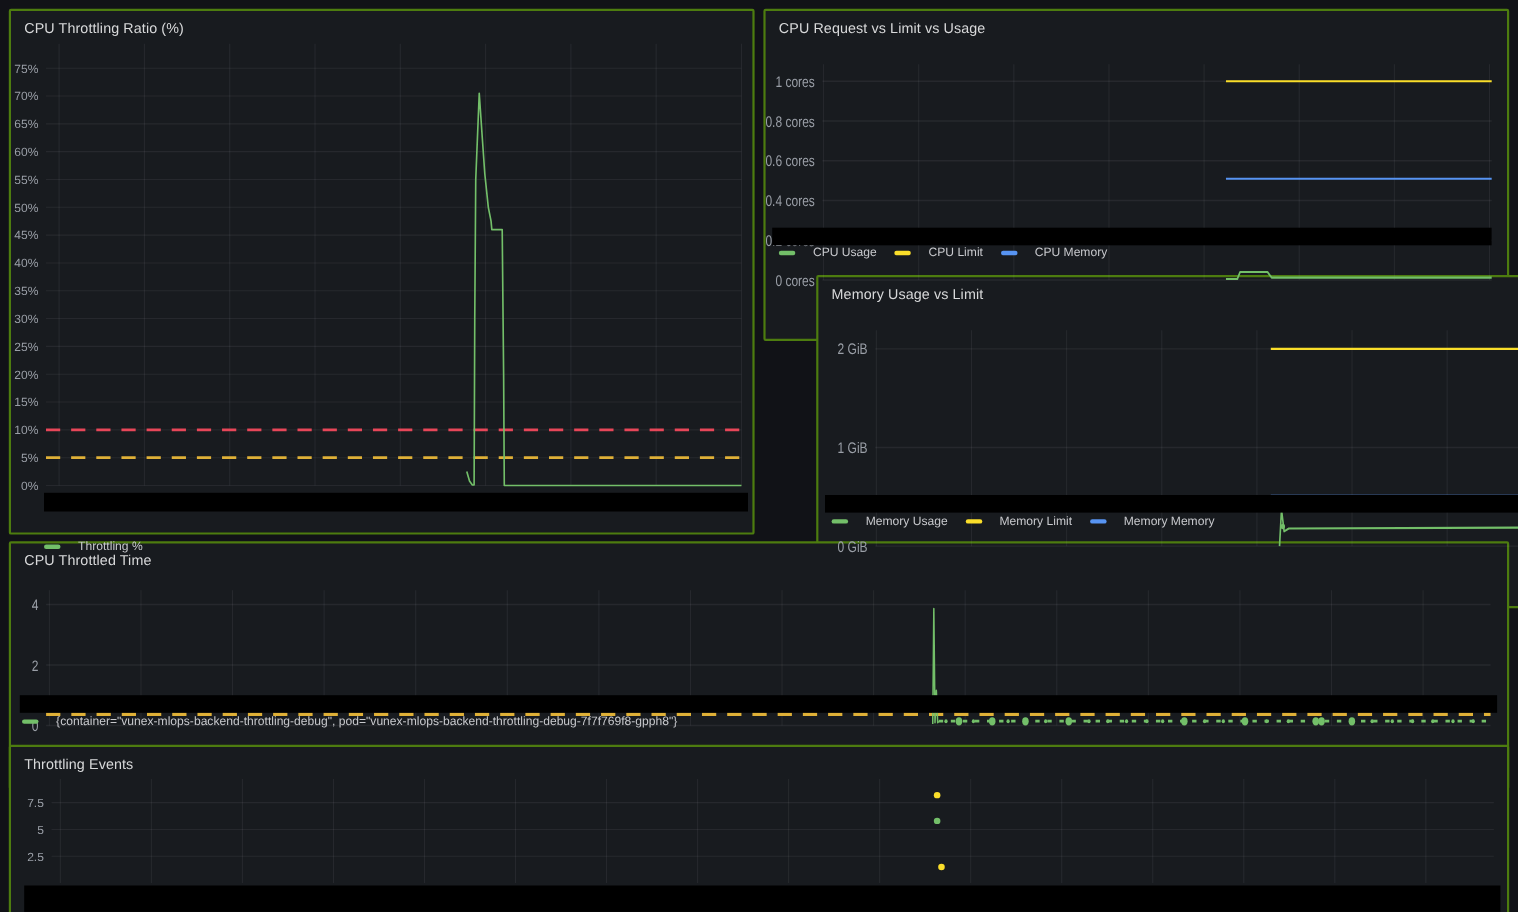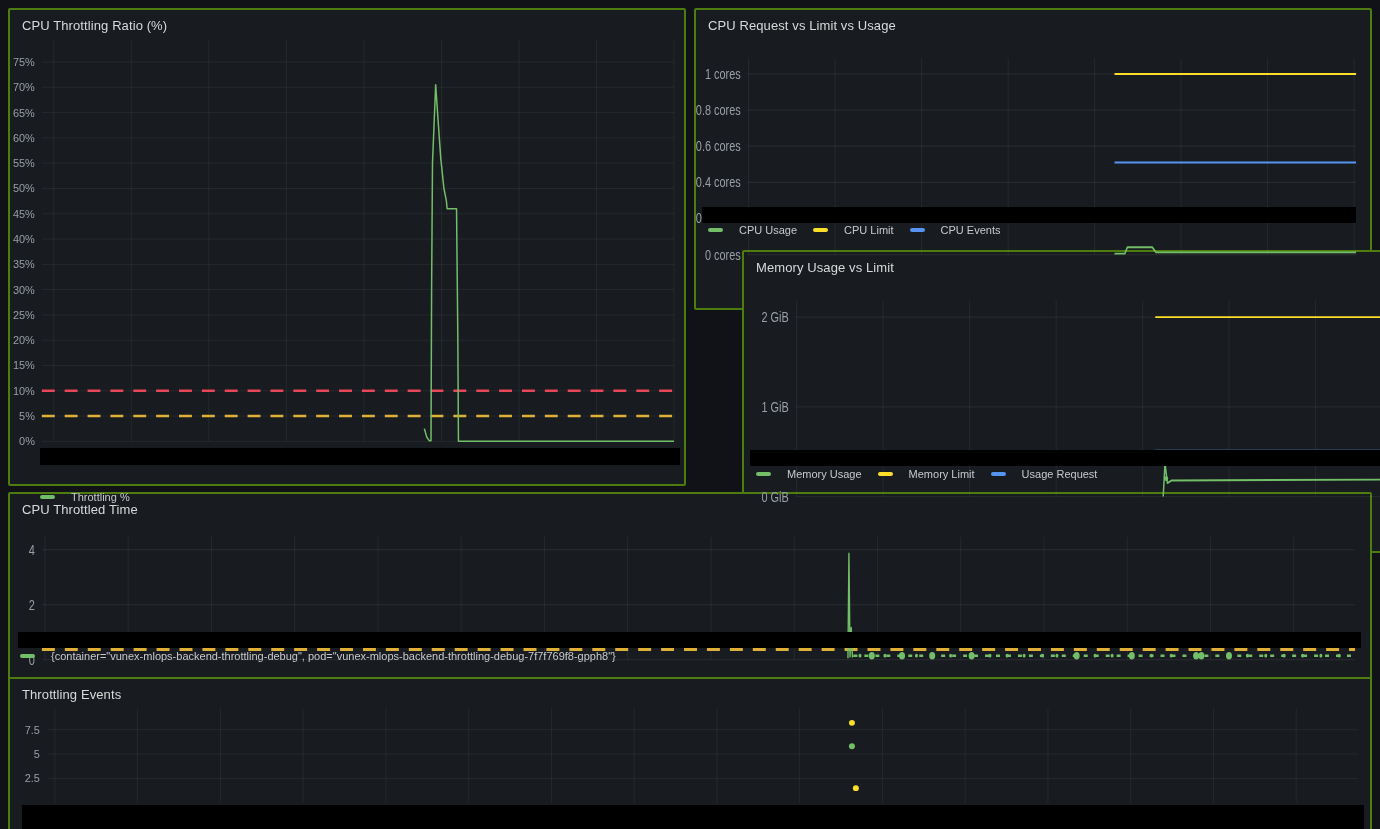--- a/index.html
+++ b/index.html
@@ -145,21 +145,21 @@
         <span class="legend-item">
           <span class="swatch" style="background: rgb(115, 191, 105);"></span>
           <span>CPU Usage</span>
         </span>
         <span class="legend-item">
           <span class="swatch" style="background: rgb(250, 222, 42);"></span>
           <span>CPU Limit</span>
         </span>
         <span class="legend-item">
           <span class="swatch" style="background: rgb(87, 148, 242);"></span>
-          <span>CPU Events</span>
+          <span>CPU Memory</span>
         </span>
       </div>
   </section>
 
   <section class="panel p3">
     <h2 class="panel-title">Memory Usage vs Limit</h2>
     <div class="chart">
         <svg viewBox="0 0 678 236" preserveAspectRatio="none">
           <line x1="53" y1="38" x2="53" y2="193" stroke="rgba(204,204,220,0.08)" stroke-width="1"></line>
           <line x1="140" y1="38" x2="140" y2="193" stroke="rgba(204,204,220,0.08)" stroke-width="1"></line>
@@ -186,21 +186,21 @@
         <span class="legend-item">
           <span class="swatch" style="background: rgb(115, 191, 105);"></span>
           <span>Memory Usage</span>
         </span>
         <span class="legend-item">
           <span class="swatch" style="background: rgb(250, 222, 42);"></span>
           <span>Memory Limit</span>
         </span>
         <span class="legend-item">
           <span class="swatch" style="background: rgb(87, 148, 242);"></span>
-          <span>Usage Request</span>
+          <span>Memory Memory</span>
         </span>
       </div>
   </section>
 
   <section class="panel p4">
     <h2 class="panel-title">CPU Throttled Time</h2>
     <div class="chart">
         <svg viewBox="0 0 1364 177" preserveAspectRatio="none">
           <line x1="35" y1="34" x2="35" y2="132" stroke="rgba(204,204,220,0.08)" stroke-width="1"></line>
           <line x1="118.5" y1="34" x2="118.5" y2="132" stroke="rgba(204,204,220,0.08)" stroke-width="1"></line>

